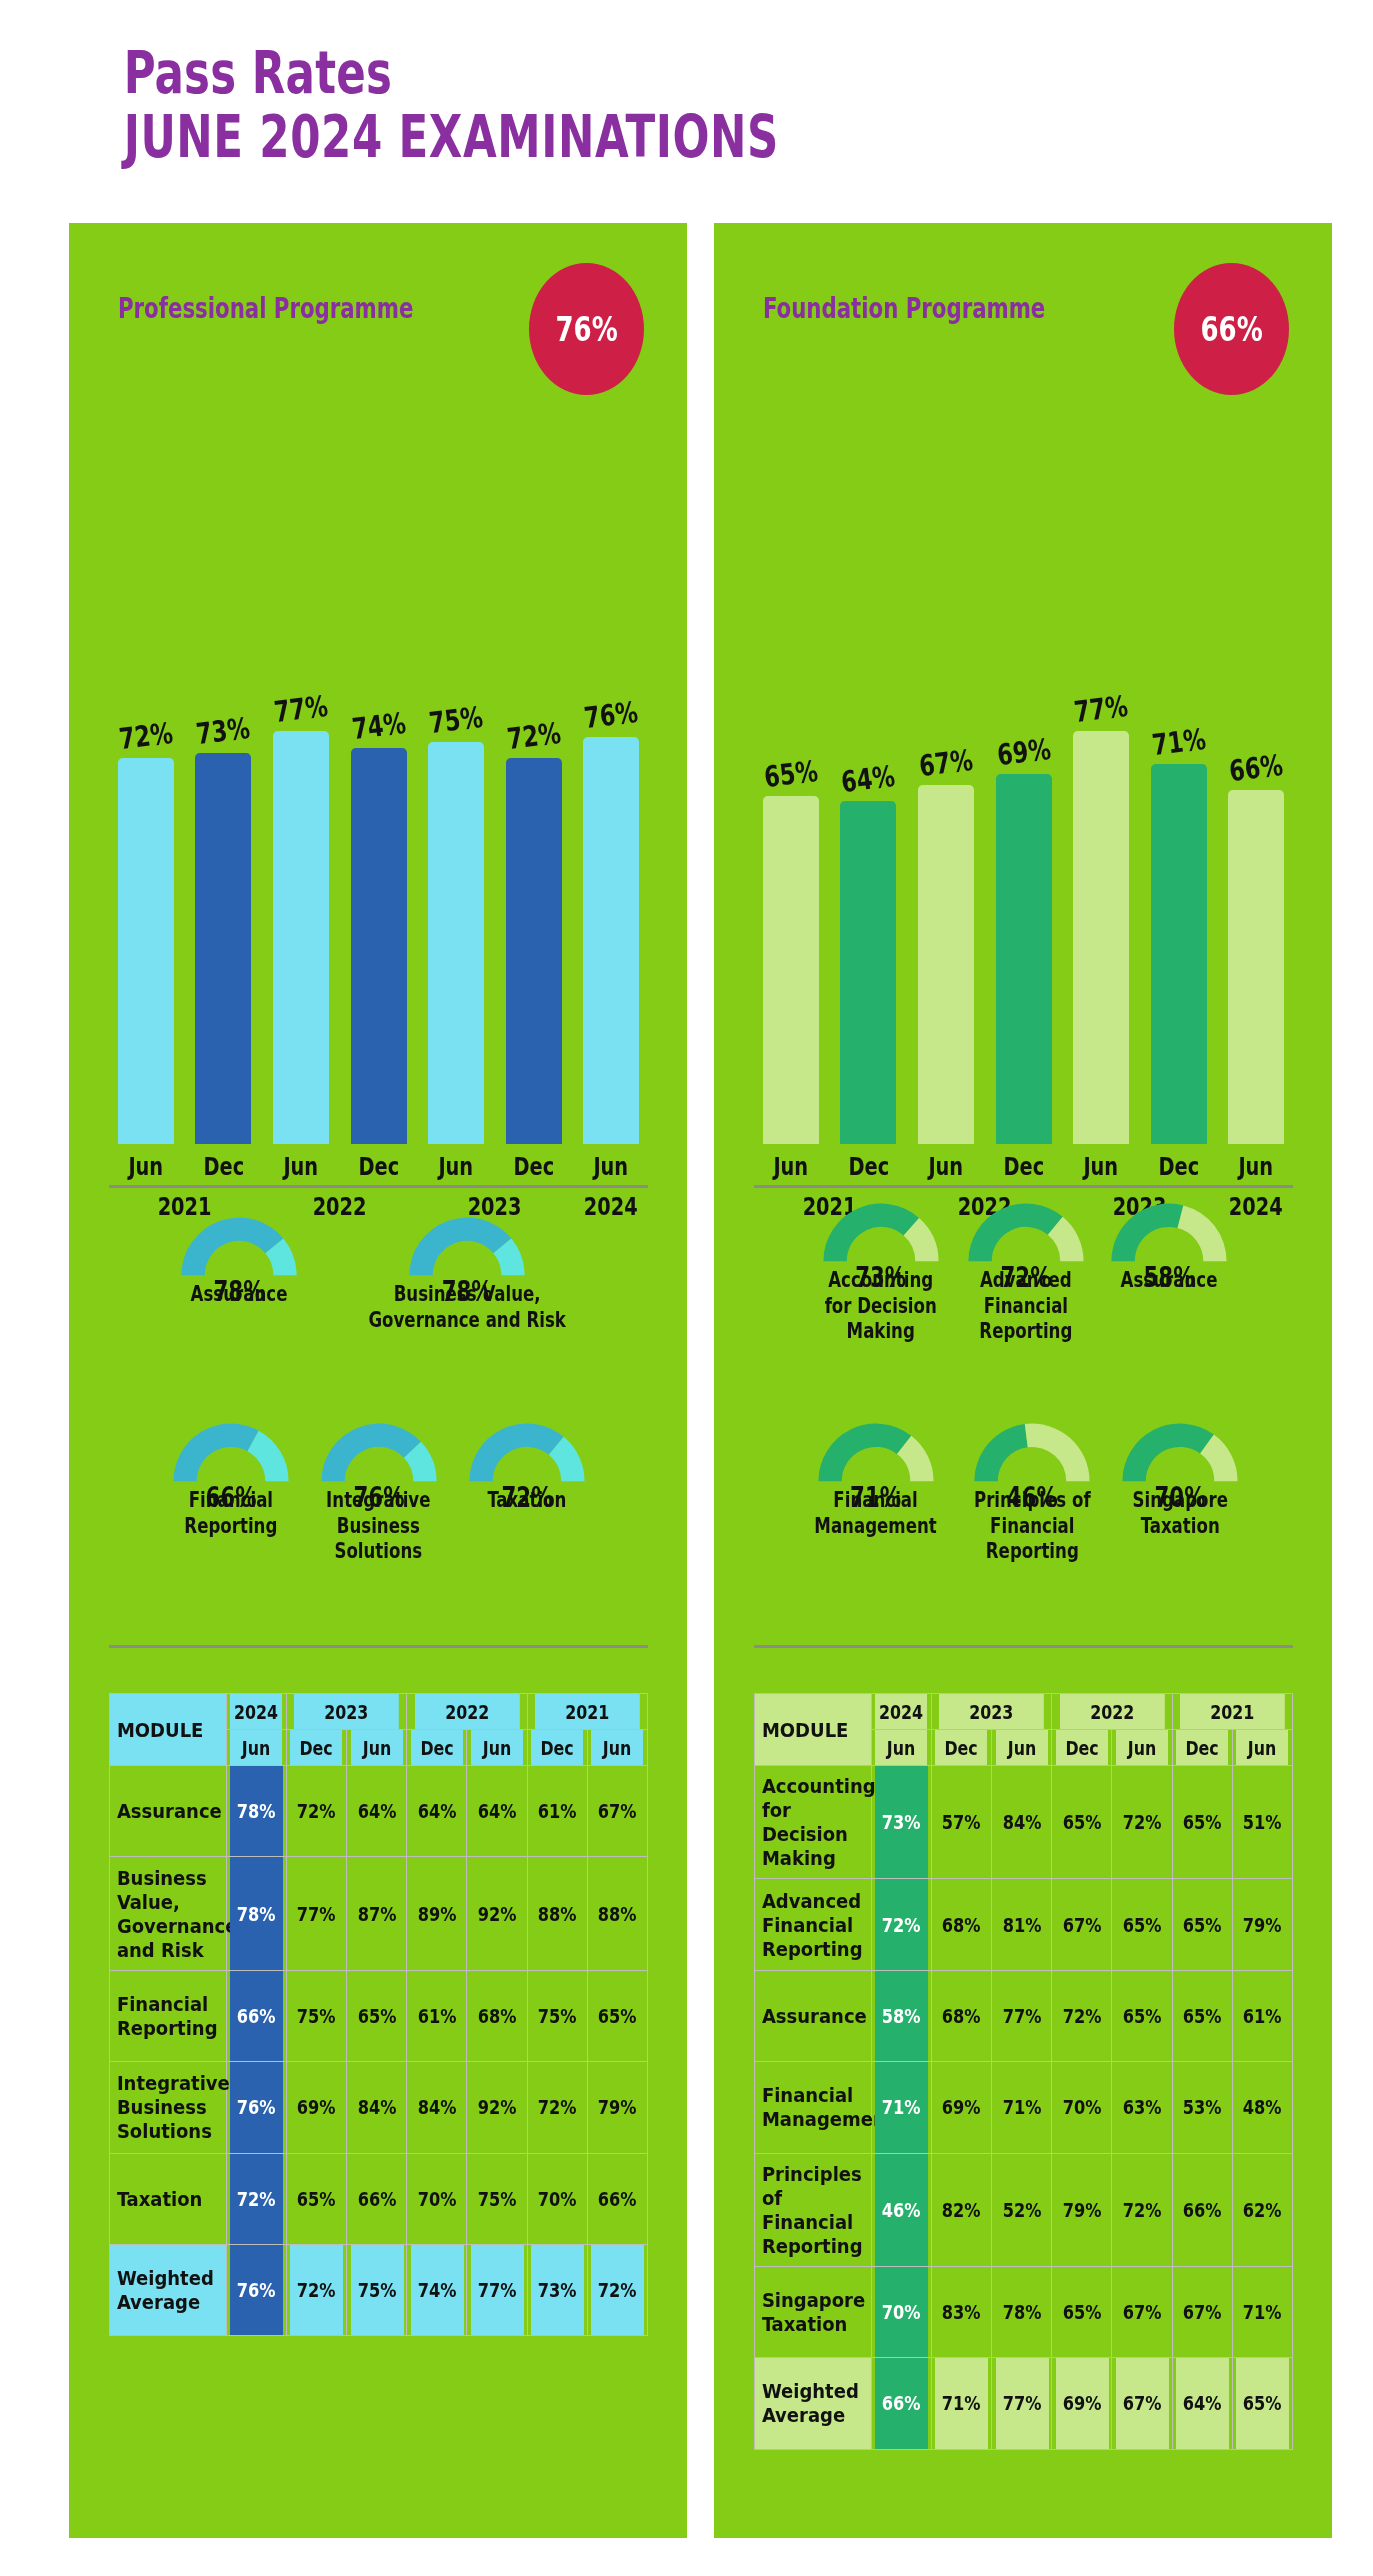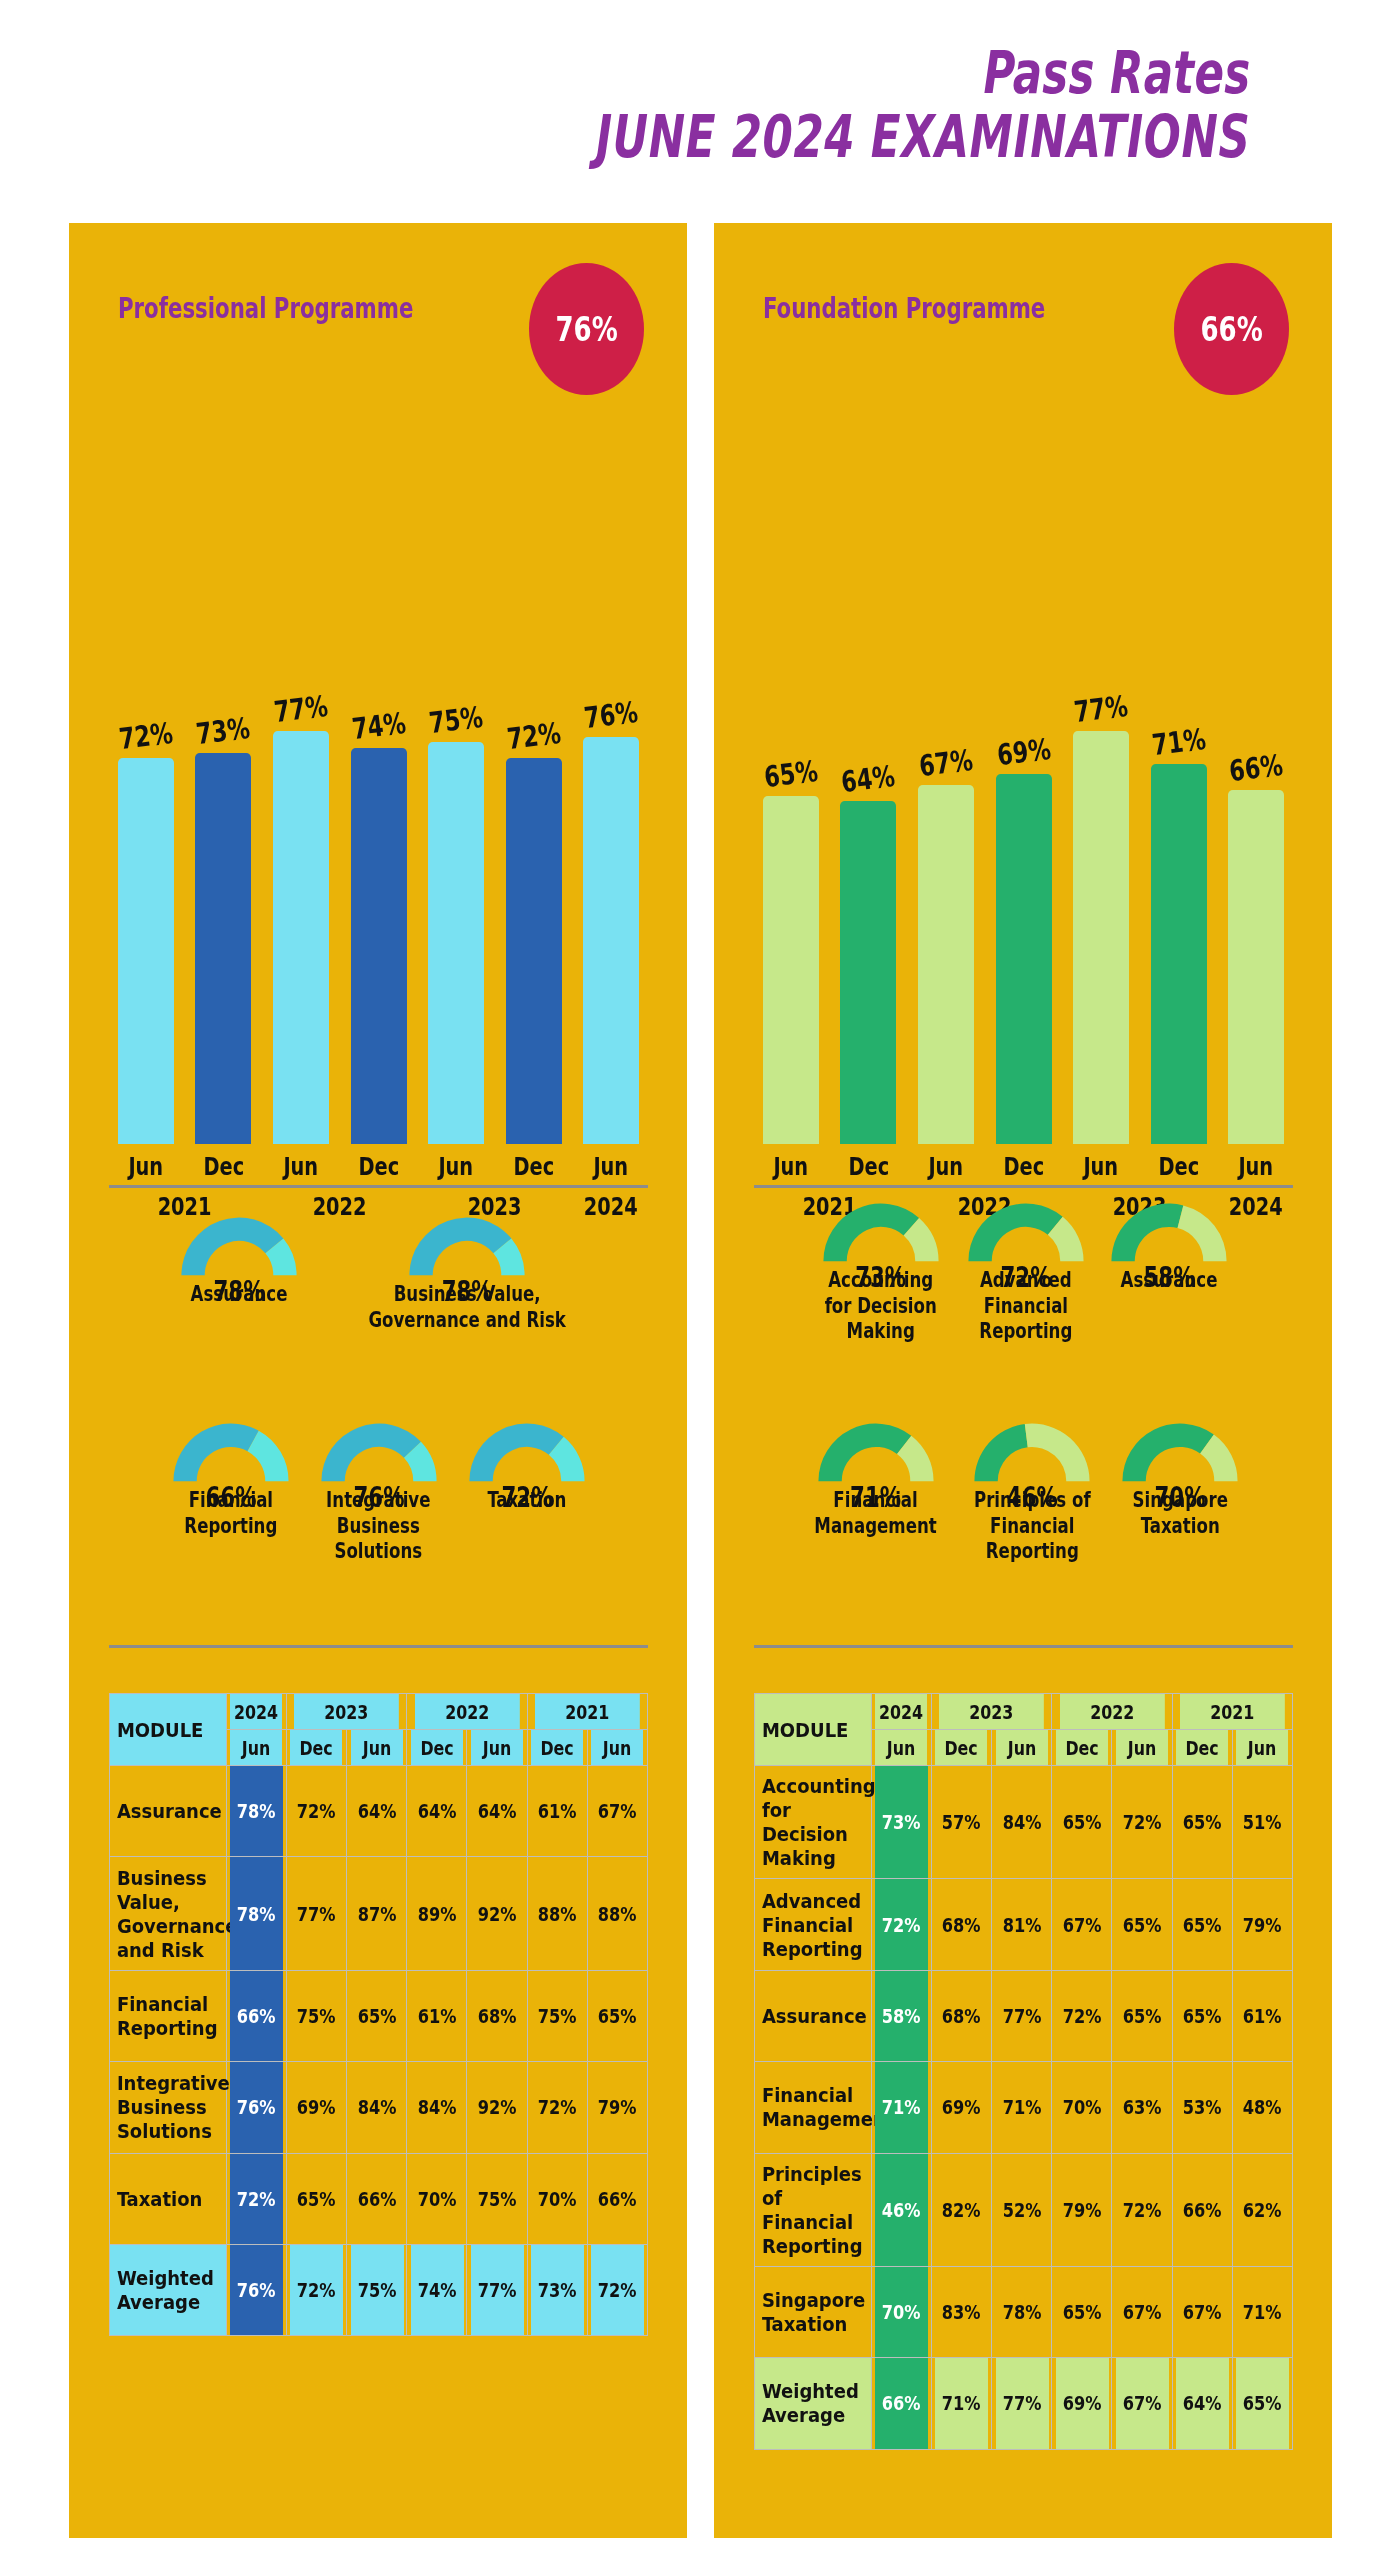--- a/index.html
+++ b/index.html
@@ -1,28 +1,28 @@
 <!DOCTYPE html>
 <html style="font-size:11px"><head>
 <meta charset="utf-8">
 <style>
   html,body{margin:0;padding:0;background:#ffffff;}
   body{width:1374px;height:2576px;font-family:"DejaVu Sans Condensed","Liberation Sans",sans-serif;
        -webkit-font-smoothing:antialiased;}
   .page{position:relative;width:1374px;height:2576px;overflow:hidden;background:#fff;}
 
   
-  .title-block{position:absolute;left:0;top:43px;width:1374px;text-align:right;font-style:italic;}
+  .title-block{position:absolute;left:0;top:43px;width:1374px;text-align:left;}
   .title-line1{font-size:59px;font-weight:700;color:#8A2FA0;letter-spacing:0.3px;line-height:1.0;
                font-family:"DejaVu Sans Condensed","Liberation Sans",sans-serif;transform:scaleX(.82);}
   .title-line2{font-size:59px;font-weight:700;color:#8A2FA0;letter-spacing:0.7px;line-height:1.18;
                text-transform:uppercase;transform:scaleX(.82);}
 
   
-  .panel{position:absolute;top:223px;width:618px;height:2315px;background:#eab308;}
+  .panel{position:absolute;top:223px;width:618px;height:2315px;background:#84cc16;}
   .panel.left{left:69px;}
   .panel.right{left:714px;}
 
   .panel-title{position:absolute;top:69px;left:49px;font-size:27.5px;font-weight:700;color:#8A2FA0;
                transform:scaleX(.86);transform-origin:left center;white-space:nowrap;}
   .overall-bubble{position:absolute;top:40px;right:43px;width:115px;height:132px;border-radius:50%;
                   background:#CE1F47;display:flex;align-items:center;justify-content:center;}
   .overall-bubble span{color:#fff;font-size:34px;font-weight:700;transform:scaleX(.85);}
 
   

